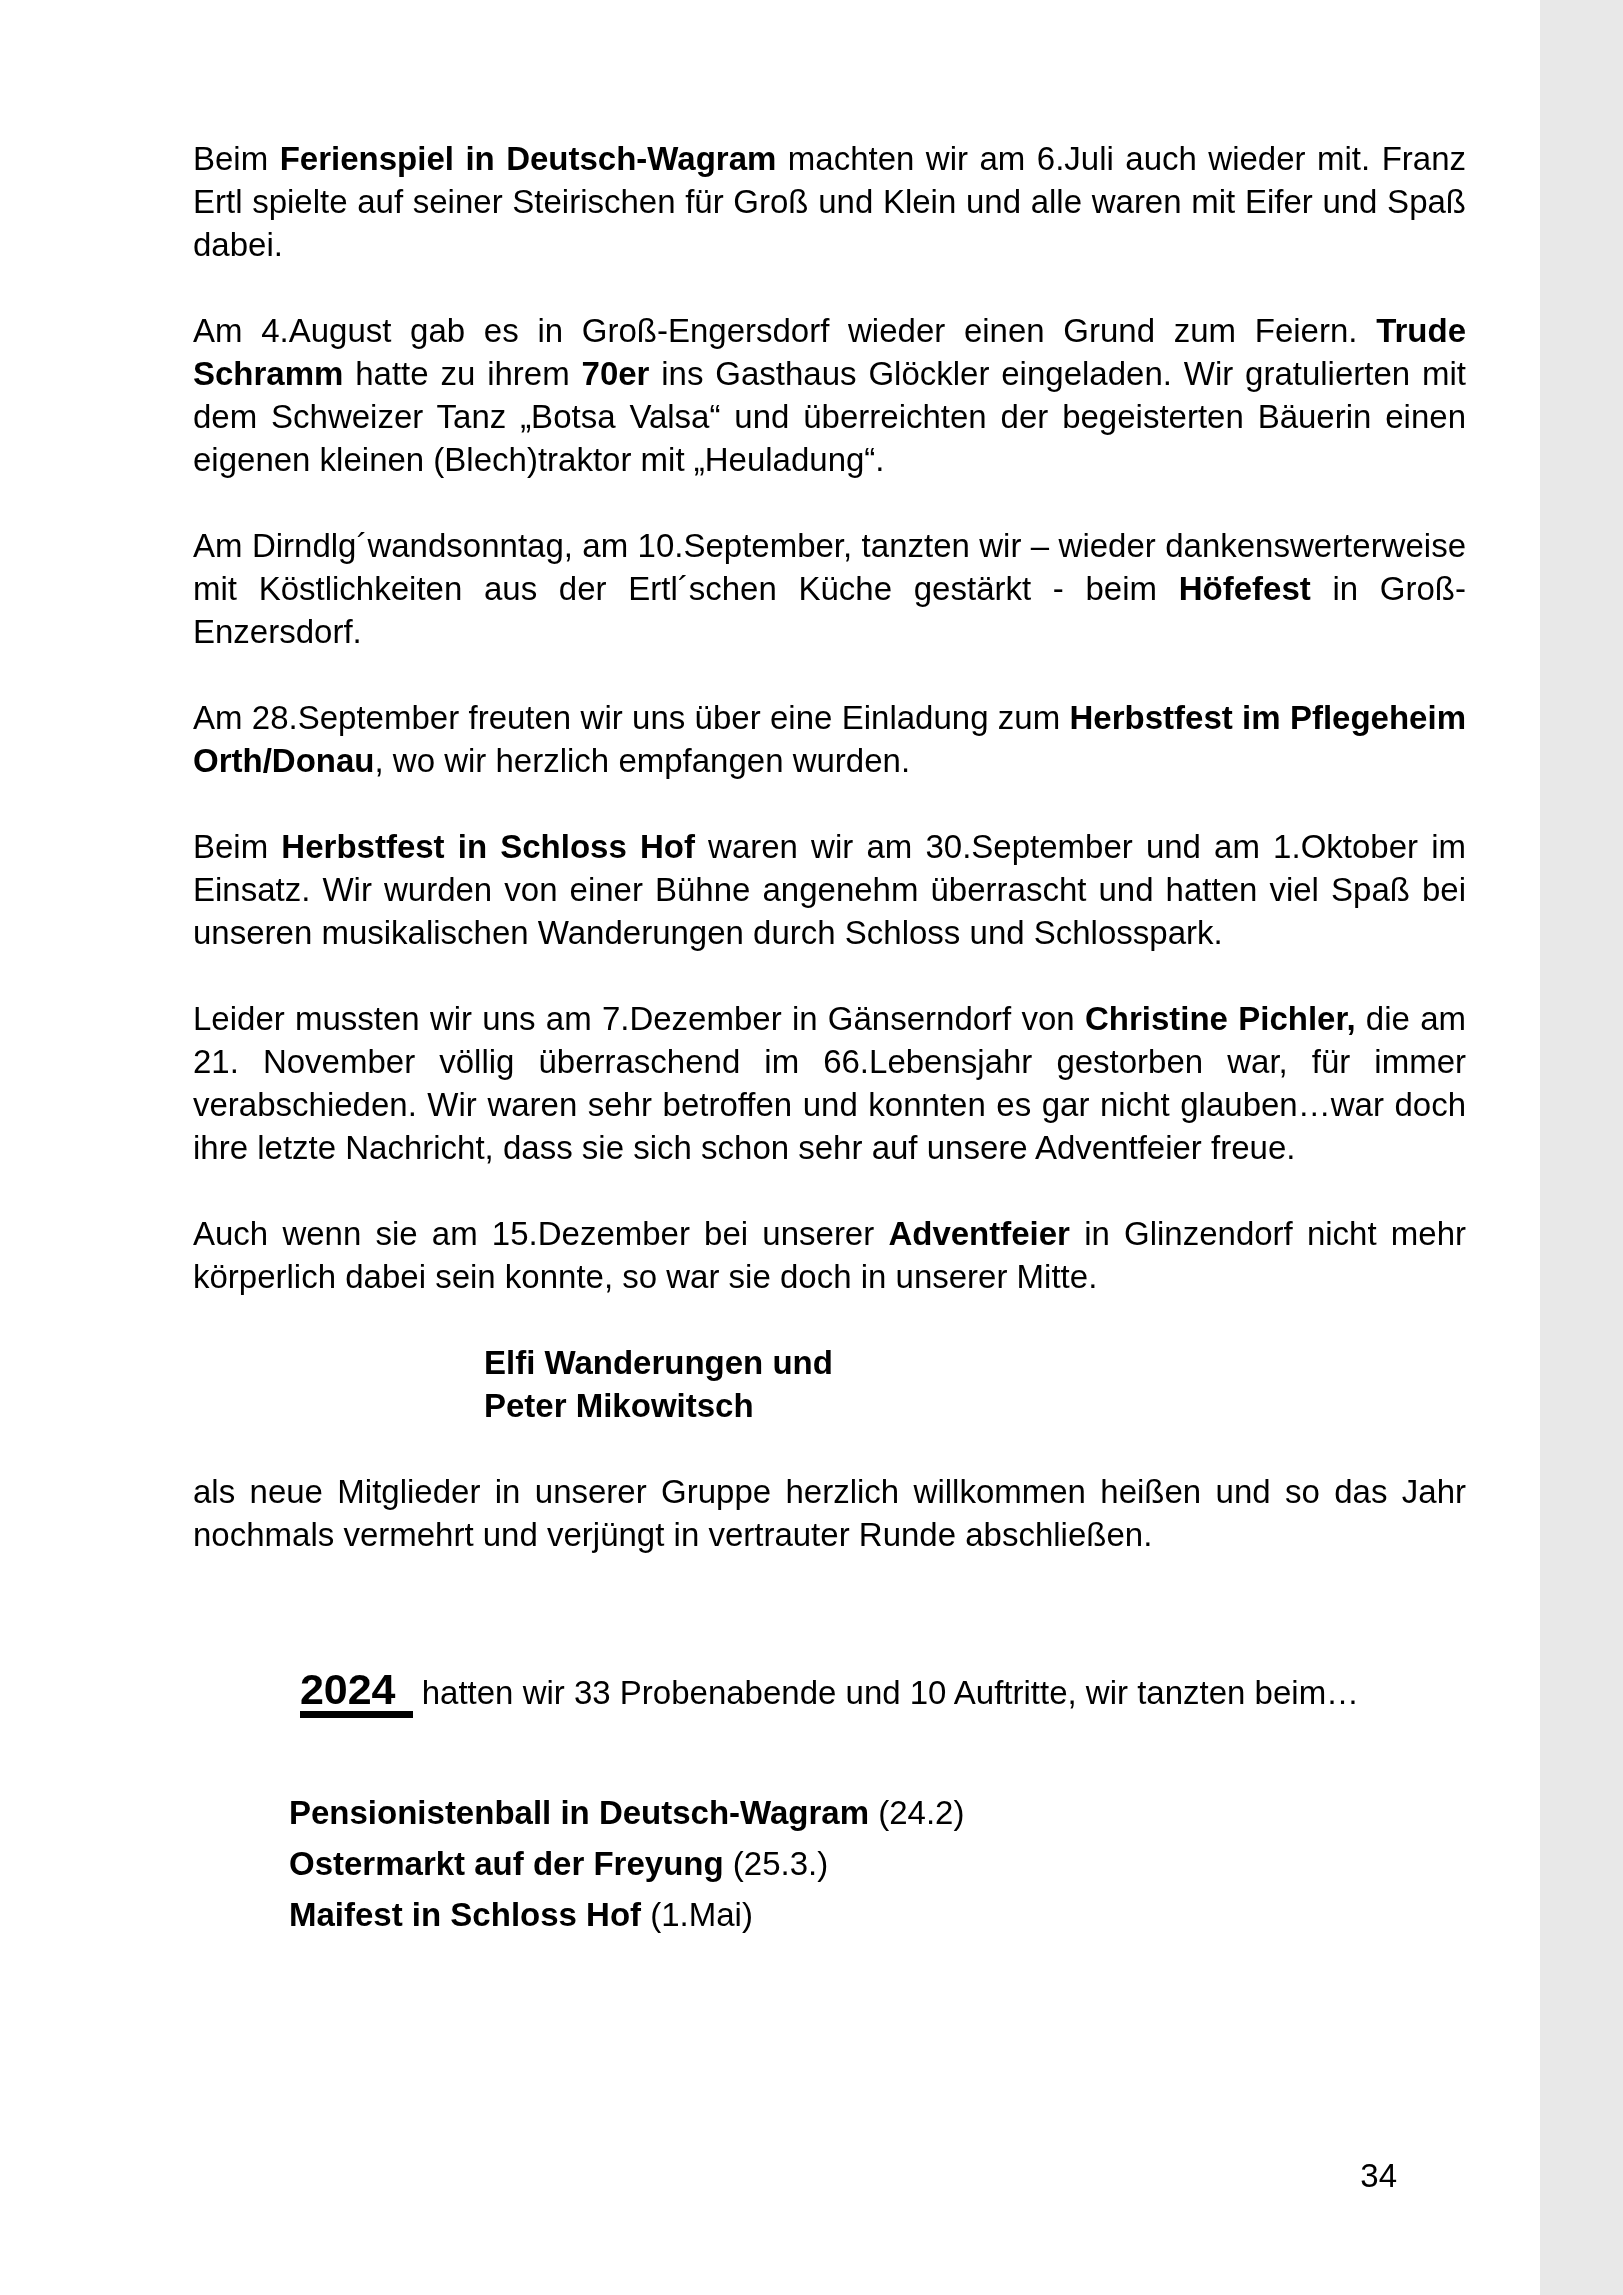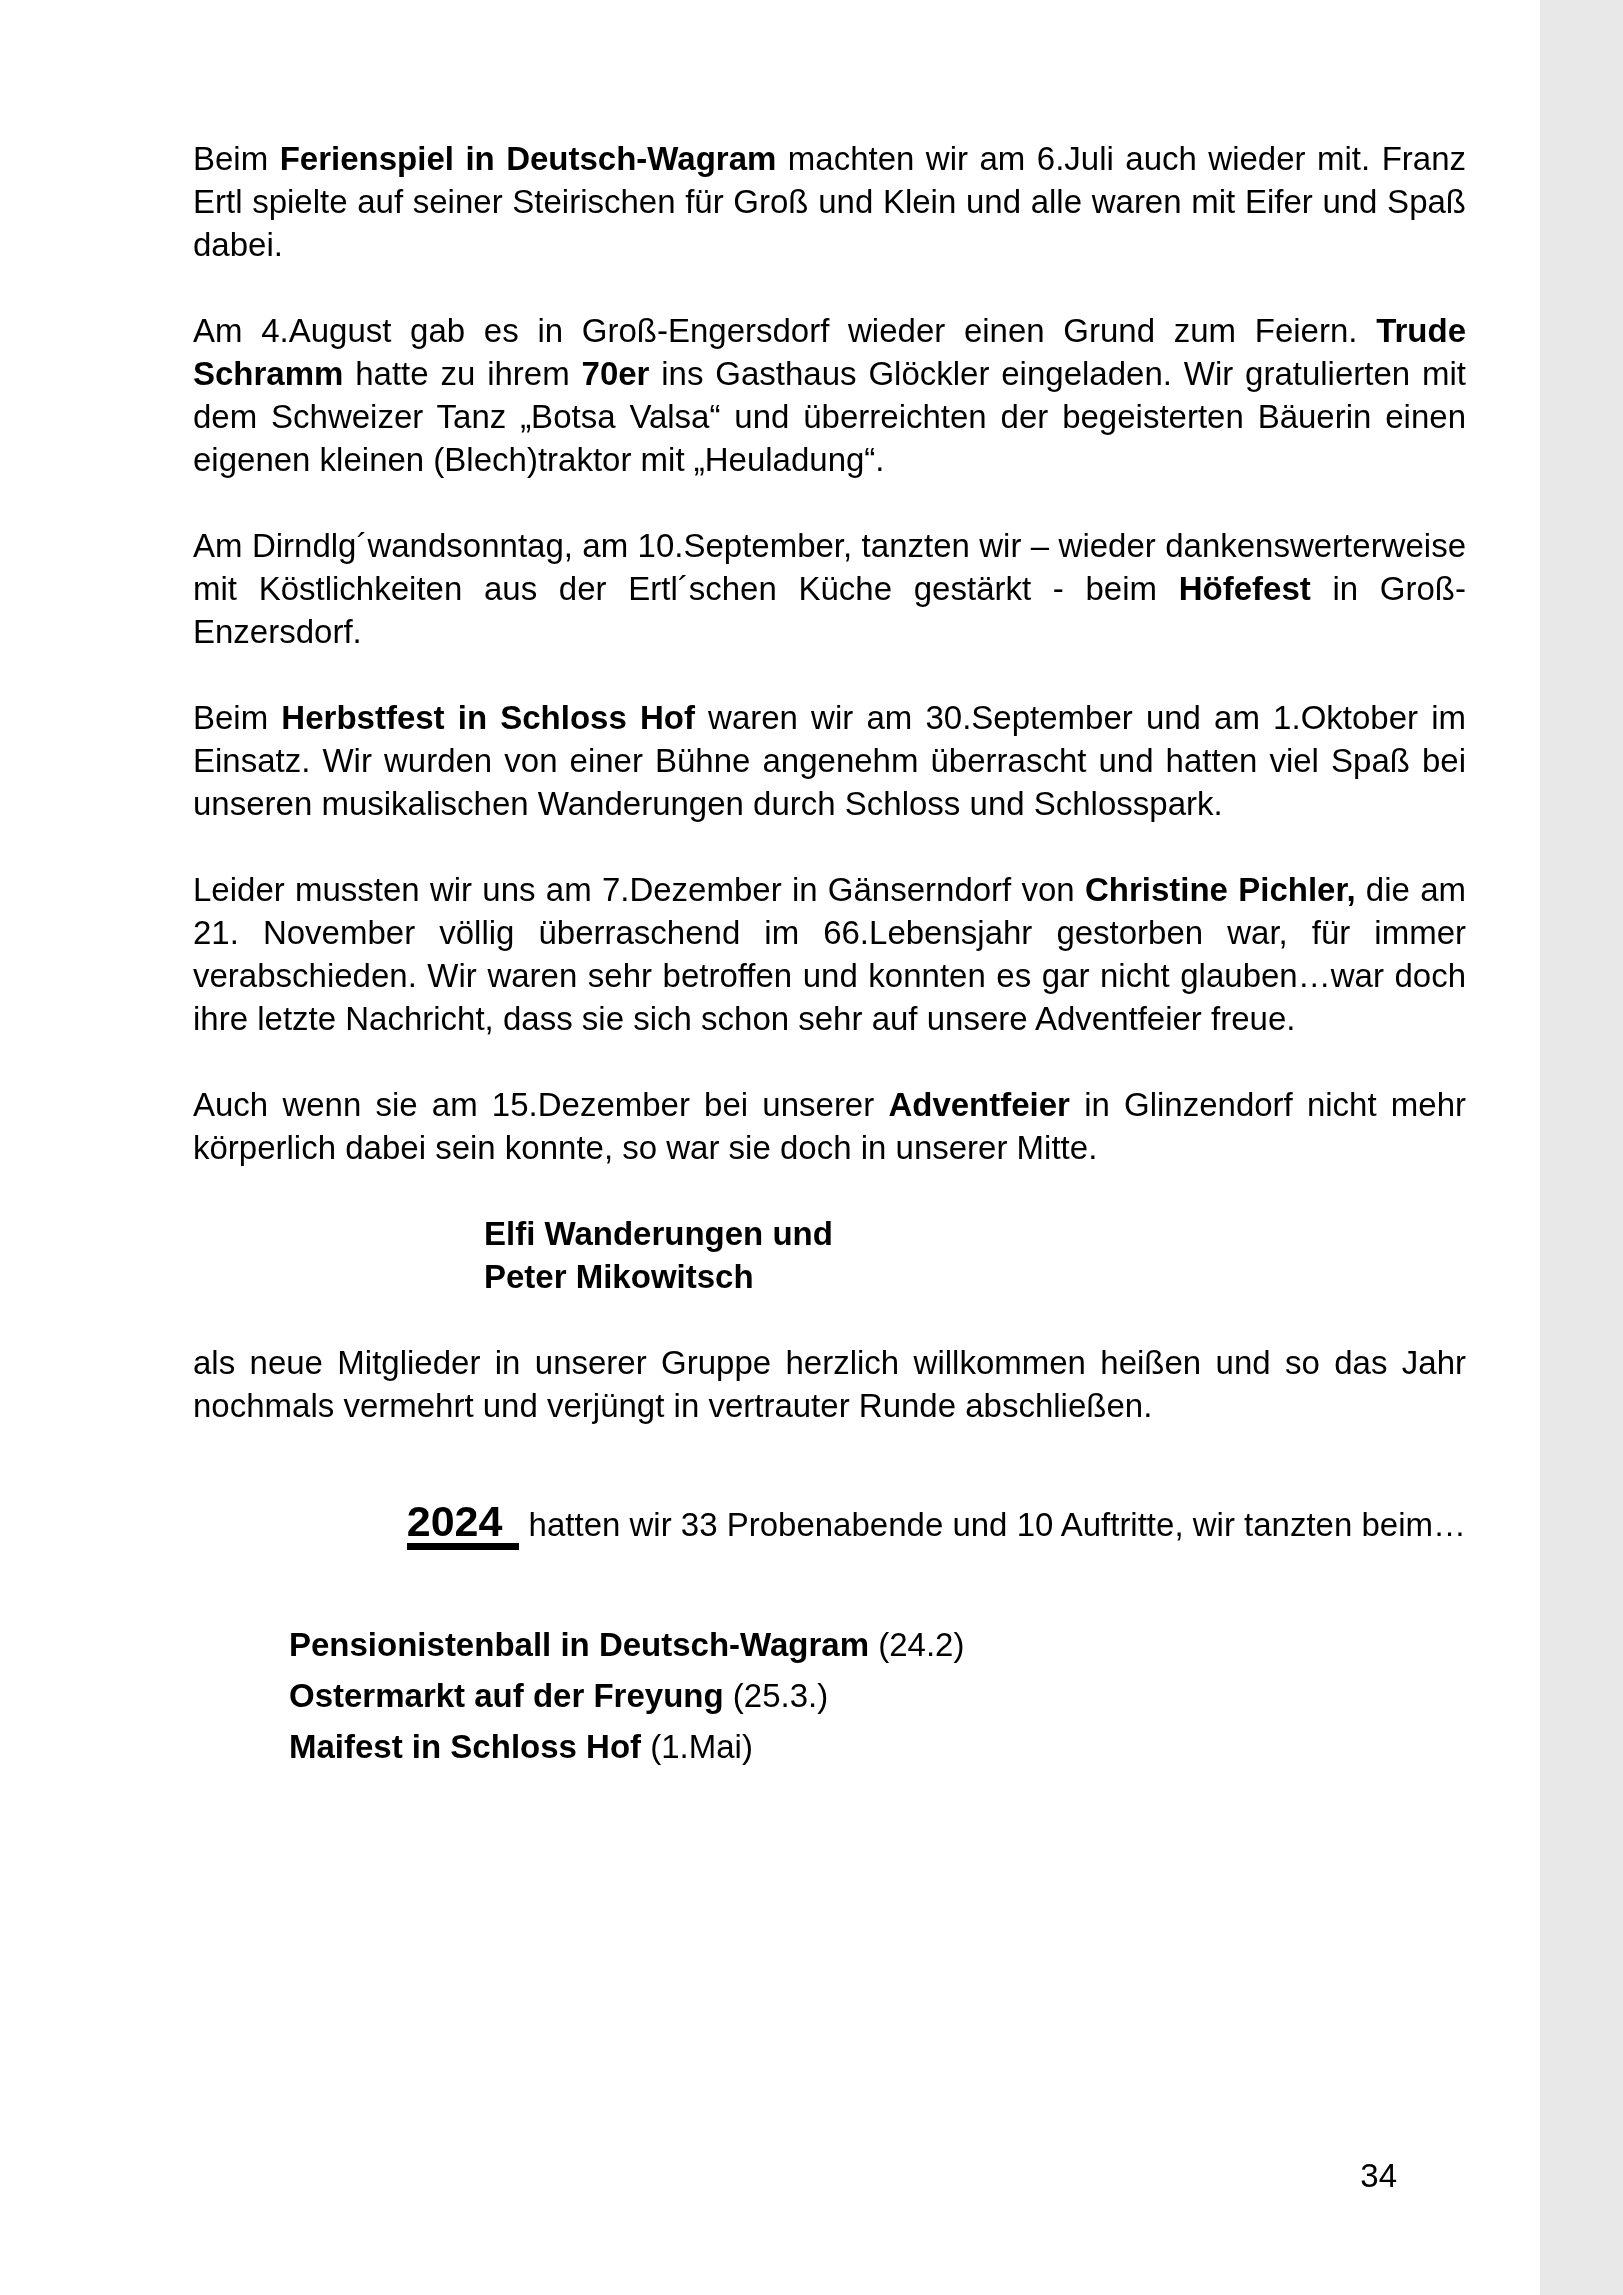--- a/index.html
+++ b/index.html
@@ -28,24 +28,24 @@
   p.paragraph { text-align: justify; }
   p.paragraph:last-of-type { margin-bottom: 0; }
   strong { font-weight: bold; }
   p.names {
     margin-left: 291px;
     font-weight: bold;
     text-align: left;
   }
   p.names strong { display: block; }
   p.year-heading {
-    margin-top: 72px;
+    margin-top: 111px;
     margin-bottom: 72px;
     line-height: 52px;
-    text-align: right;
+    text-align: center;
   }
   .year {
     display: inline-block;
     font-size: 43px;
     line-height: 37px;
     font-weight: bold;
     border-bottom: 7.9px solid #000000;
     padding-right: 17px;
     padding-bottom: 2.6px;
   }
@@ -62,20 +62,21 @@
   }
 </style>
 </head>
 <body>
 
 <div class="page">
   <main class="content">
       <p class="paragraph"><span>Beim </span><strong>Ferienspiel in Deutsch-Wagram</strong><span> machten wir am 6.Juli auch wieder mit. Franz Ertl spielte auf seiner Steirischen für Groß und Klein und alle waren mit Eifer und Spaß dabei.</span></p>
       <p class="paragraph"><span>Am 4.August gab es in Groß-Engersdorf wieder einen Grund zum Feiern. </span><strong>Trude Schramm</strong><span> hatte zu ihrem </span><strong>70er</strong><span> ins Gasthaus Glöckler eingeladen. Wir gratulierten mit dem Schweizer Tanz „Botsa Valsa“ und überreichten der begeisterten Bäuerin einen eigenen kleinen (Blech)traktor mit „Heuladung“.</span></p>
       <p class="paragraph"><span>Am Dirndlg´wandsonntag, am 10.September, tanzten wir – wieder dankenswerterweise mit Köstlichkeiten aus der Ertl´schen Küche gestärkt - beim </span><strong>Höfefest</strong><span> in Groß-Enzersdorf.</span></p>
+      <p class="paragraph"><span>Am 28.September freuten wir uns über eine Einladung zum </span><strong>Herbstfest im Pflegeheim Orth/Donau</strong><span>, wo wir herzlich empfangen wurden.</span></p>
       <p class="paragraph"><span>Beim </span><strong>Herbstfest in Schloss Hof</strong><span> waren wir am 30.September und am 1.Oktober im Einsatz. Wir wurden von einer Bühne angenehm überrascht und hatten viel Spaß bei unseren musikalischen Wanderungen durch Schloss und Schlosspark.</span></p>
       <p class="paragraph"><span>Leider mussten wir uns am 7.Dezember in Gänserndorf von </span><strong>Christine Pichler,</strong><span> die am 21. November völlig überraschend im 66.Lebensjahr gestorben war, für immer verabschieden. Wir waren sehr betroffen und konnten es gar nicht glauben…war doch ihre letzte Nachricht, dass sie sich schon sehr auf unsere Adventfeier freue.</span></p>
       <p class="paragraph"><span>Auch wenn sie am 15.Dezember bei unserer </span><strong>Adventfeier</strong><span> in Glinzendorf nicht mehr körperlich dabei sein konnte, so war sie doch in unserer Mitte.</span></p>
       <p class="names">
         <strong>Elfi Wanderungen und</strong>
         <strong>Peter Mikowitsch</strong>
       </p>
       <p class="paragraph"><span>als neue Mitglieder in unserer Gruppe herzlich willkommen heißen und so das Jahr nochmals vermehrt und verjüngt in vertrauter Runde abschließen.</span></p>
       <p class="year-heading"><span class="year">2024</span><span> hatten wir 33 Probenabende und 10 Auftritte, wir tanzten beim…</span></p>
       <p class="event"><strong>Pensionistenball in Deutsch-Wagram</strong><span> (24.2)</span></p>

